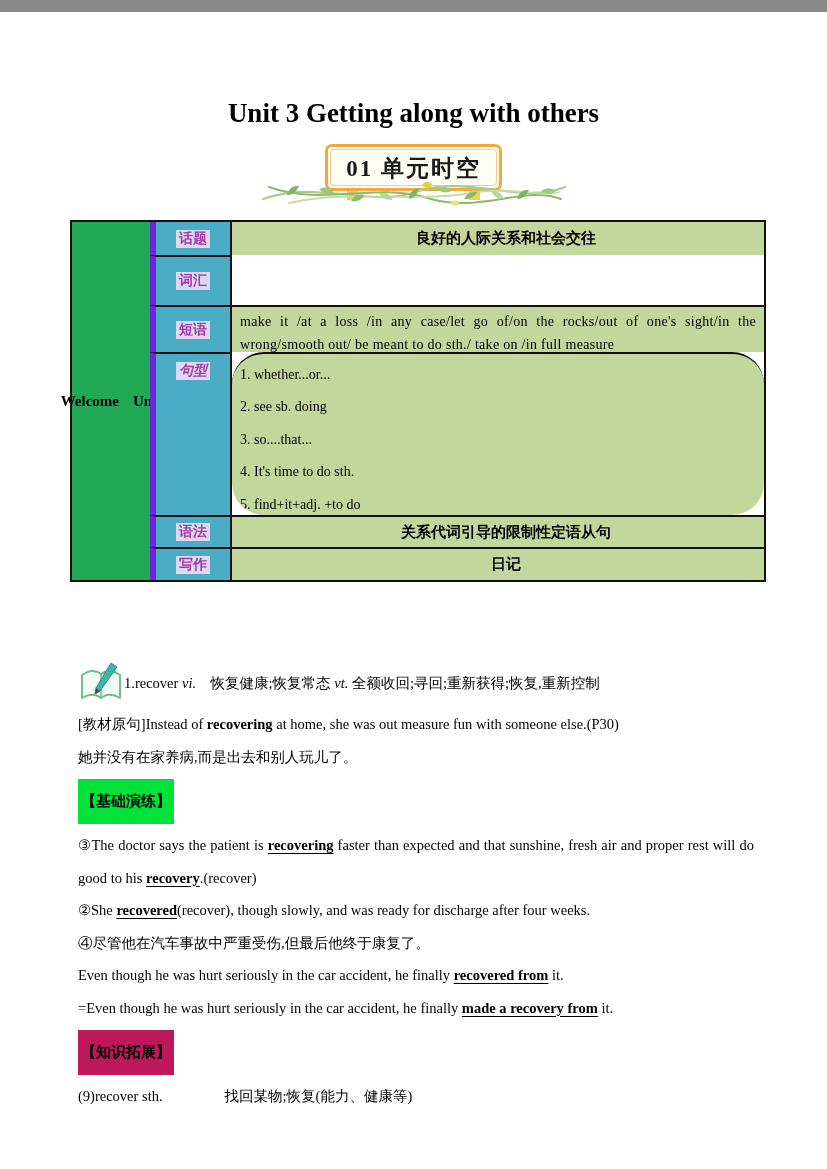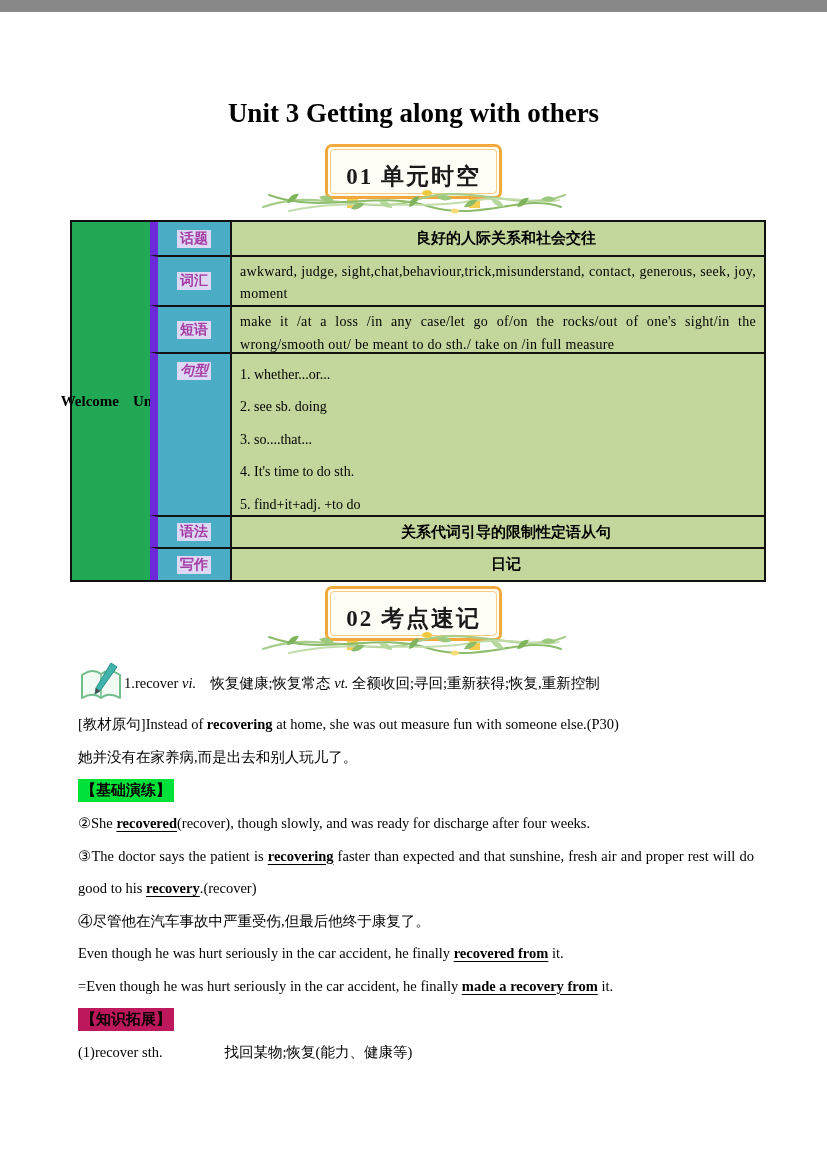--- a/index.html
+++ b/index.html
@@ -8,51 +8,51 @@
   .page { position:relative; width:827px; height:1169px; margin:12px auto; background:#ffffff; overflow:hidden; }
 
   
   .doc-title { position:absolute; top:86px; left:0; right:0; margin:0; text-align:center;
                font-size:27px; font-weight:bold; color:#000; }
 
   
   .banner-wrap { position:absolute; left:0; right:0; display:flex; justify-content:center; }
   .banner { position:relative; }
   .banner-box { position:relative; z-index:3; border:3px solid #F2A93B; border-radius:7px;
-                background:#FFFEF6; padding:14px 18px 4px; font-size:23px; font-weight:bold;
+                background:#FFFEF6; padding:6px 18px 4px; font-size:23px; font-weight:bold;
                 letter-spacing:2px; color:#1a1a1a; }
   .banner-box::after { content:""; position:absolute; inset:2px; border:1px solid #F8CE7E; border-radius:4px; pointer-events:none; }
   .ribbon { position:absolute; z-index:1; width:11px; height:15px; background:#F5CD4F; bottom:-9px; }
   .ribbon-l { left:22px; } .ribbon-r { right:22px; }
   .branch { position:absolute; z-index:4; left:50%; transform:translateX(-50%); bottom:-26px; }
 
   
   .unit-table { position:absolute; top:208px; left:70px; width:696px;
                 display:grid; grid-template-columns:78px 82px 1fr;
                 grid-template-rows:33px 50px 47px 163px 32px 33px;
                 border:2px solid #111; font-size:14px; }
   .col-unit { grid-column:1; grid-row:1 / 7; background:#21A956; color:#000;
               display:flex; flex-direction:row; align-items:center; justify-content:center;
               gap:14px; font-weight:bold; font-size:15px; }
   .lbl { background:#4BACC6; display:flex; align-items:center; justify-content:center;
-         border-left:8px solid #6d28d9; border-right:2px solid #111; }
+         border-left:6px solid #6d28d9; border-right:2px solid #111; }
   .cnt { background:#C3D69B; color:#000; overflow:hidden; }
   .bt { border-top:2px solid #111; }
   .pill { background:#DDD8F4; color:#A43CA4; font-weight:bold; padding:0 3px; font-size:14px; }
   .cnt.center { display:flex; align-items:center; justify-content:center; font-weight:bold; font-size:15px;padding-left:16px; }
   .cnt.flow { padding:3px 8px; text-align:justify; line-height:23px; letter-spacing:0.3px; }
-  .cnt.listy { padding:5px 8px; }
+  .cnt.listy { padding:5px 8px;border-radius:32px; }
   .cnt.listy div { line-height:32.4px; }
 
   
   .content { position:absolute; top:648px; left:78px; width:676px; font-size:14.5px; color:#000; }
   .content p { margin:0; line-height:32.5px; text-align:justify; }
   .entry-line { display:flex; align-items:center; height:46px; margin-bottom:2px; }
   .hl { display:inline-block; font-weight:bold; font-size:15px; line-height:21px;
-        padding:1px 3px; margin:6px 0 5px; color:#000; }
+        padding:12px 3px; margin:6px 0 5px; color:#000; }
   .hl.green { background:#00E23A; }
   .hl.yellow { background:#be185d; }
   .exp-gap { display:inline-block; width:62px; }
 </style>
 </head>
 <body>
 
 <svg width="0" height="0" style="position:absolute">
   <defs>
     <path id="leaf" d="M0,0 Q7,-7 15,-2 Q7,4 0,0 Z"></path>
@@ -102,21 +102,20 @@
     </div>
 
     <div class="lbl" style="grid-row:1">
       <span class="pill">话题</span>
     </div>
     <div class="cnt center" style="grid-row:1">良好的人际关系和社会交往</div>
 
     <div class="lbl bt" style="grid-row:2">
       <span class="pill">词汇</span>
     </div>
-    <div class="cnt flow bt" style="grid-row:2; line-height:22px; padding-top:4px;">awkward, judge, sight,chat,behaviour,trick,misunderstand, contact, generous, seek, joy, moment</div>
 
     <div class="lbl bt" style="grid-row:3">
       <span class="pill">短语</span>
     </div>
     <div class="cnt flow bt" style="grid-row:3">make it /at a loss /in any case/let go of/on the rocks/out of one's sight/in the wrong/smooth out/ be meant to do sth./  take on /in full measure</div>
 
     <div class="lbl bt" style="grid-row:4; align-items:flex-start; padding-top:8px;font-style:italic;">
       <span class="pill">句型</span>
     </div>
     <div class="cnt listy bt" style="grid-row:4">
@@ -131,55 +130,43 @@
       <span class="pill">语法</span>
     </div>
     <div class="cnt center bt" style="grid-row:5">关系代词引导的限制性定语从句</div>
 
     <div class="lbl bt" style="grid-row:6">
       <span class="pill">写作</span>
     </div>
     <div class="cnt center bt" style="grid-row:6">日记</div>
   </div>
 
-  <div class="banner-wrap" style="top:574px;">
-    <div class="banner">
-      <div class="ribbon ribbon-l"></div>
-      <div class="ribbon ribbon-r"></div>
-      <div class="banner-box">
-        <span>02 考点速记</span>
-      </div>
-      <svg class="branch" width="310" height="44" viewBox="0 0 310 44">
-          <use href="#branchart"></use>
-        </svg>
-    </div>
-  </div>
 
   <div class="content">
 
     <div class="entry-line">
       <svg width="46" height="42" viewBox="0 0 46 42">
         <path d="M4,13 C11,8 18,8 23,12 C28,8 35,8 42,13 L42,36 C35,32 28,32 23,36 C18,32 11,32 4,36 Z" fill="#F2FAF4" stroke="#72BD8C" stroke-width="2" stroke-linejoin="round"></path>
         <line x1="23" y1="12" x2="23" y2="36" stroke="#72BD8C" stroke-width="1.5"></line>
         <path d="M33,1 L39,5 L22,29 L17,32 L18,26 Z" fill="#3FB3AC" stroke="#2E8F89" stroke-width="1" stroke-linejoin="round"></path>
         <path d="M17,32 L18,26 L22,29 Z" fill="#4a4a4a"></path>
       </svg>
       <span><span>1.recover </span><span style="font-style: italic;">vi.</span><span>　恢复健康;恢复常态 </span><span style="font-style: italic;">vt.</span><span> 全额收回;寻回;重新获得;恢复,重新控制</span></span>
     </div>
 
     <p><span>[教材原句]Instead of </span><span style="font-weight: bold;">recovering</span><span> at home, she was out measure fun with someone else.(P30)</span></p>
     <p>她并没有在家养病,而是出去和别人玩儿了。</p>
 
     <div class="hl green">【基础演练】</div>
 
+    <p><span>③The doctor says the patient is </span><span style="font-weight: bold; text-decoration: underline; text-underline-offset: 3px;">recovering</span><span> faster than expected and that sunshine, fresh air and proper rest will do good to his </span><span style="font-weight: bold; text-decoration: underline; text-underline-offset: 3px;">recovery</span><span>.(recover)</span></p>
     <p><span>②She </span><span style="font-weight: bold; text-decoration: underline; text-underline-offset: 3px;">recovered</span><span>(recover), though slowly, and was ready for discharge after four weeks.</span></p>
-    <p><span>③The doctor says the patient is </span><span style="font-weight: bold; text-decoration: underline; text-underline-offset: 3px;">recovering</span><span> faster than expected and that sunshine, fresh air and proper rest will do good to his </span><span style="font-weight: bold; text-decoration: underline; text-underline-offset: 3px;">recovery</span><span>.(recover)</span></p>
     <p><span>④尽管他在汽车事故中严重受伤,但最后他终于康复了。</span></p>
     <p><span>Even though he was hurt seriously in the car accident, he finally </span><span style="font-weight: bold; text-decoration: underline; text-underline-offset: 3px;">recovered from</span><span> it.</span></p>
     <p><span>=Even though he was hurt seriously in the car accident, he finally </span><span style="font-weight: bold; text-decoration: underline; text-underline-offset: 3px;">made a recovery from</span><span> it.</span></p>
 
     <div class="hl yellow">【知识拓展】</div>
 
-    <p><span>(1)recover sth.</span><span class="exp-gap"></span><span>找回某物;恢复(能力、健康等)</span></p>
+    <p><span>(9)recover sth.</span><span class="exp-gap"></span><span>找回某物;恢复(能力、健康等)</span></p>
 
   </div>
 
 </div>
 
 </body></html>

